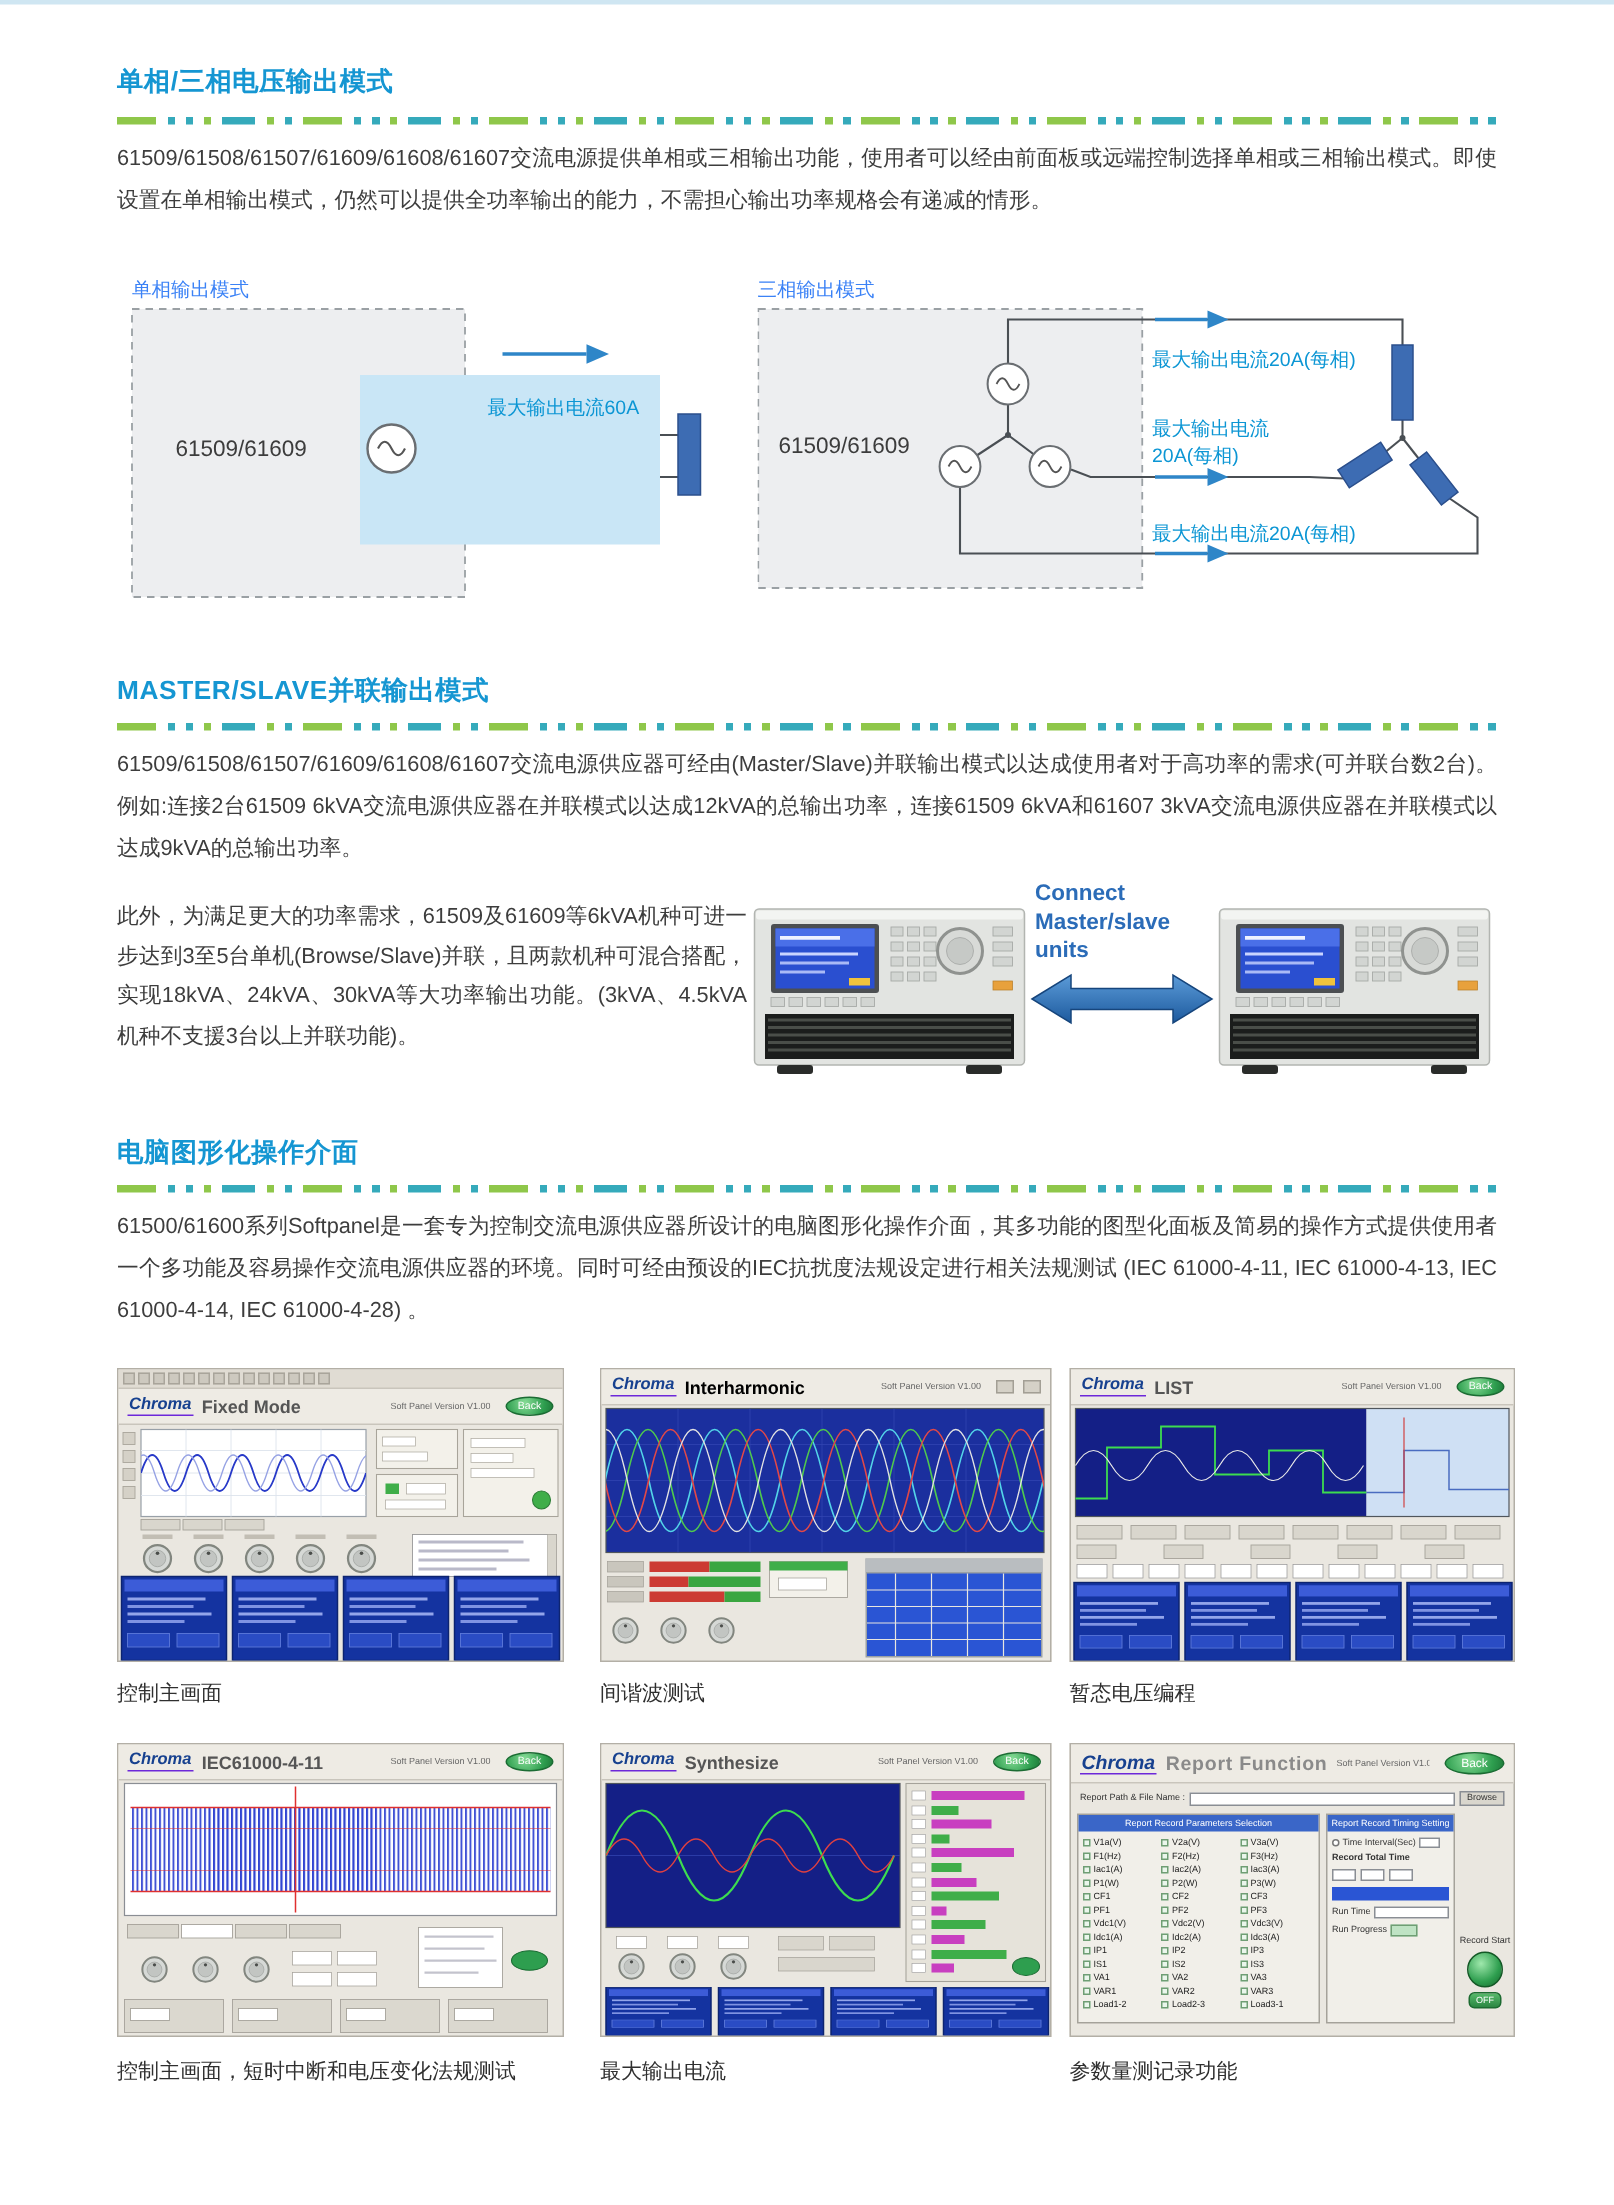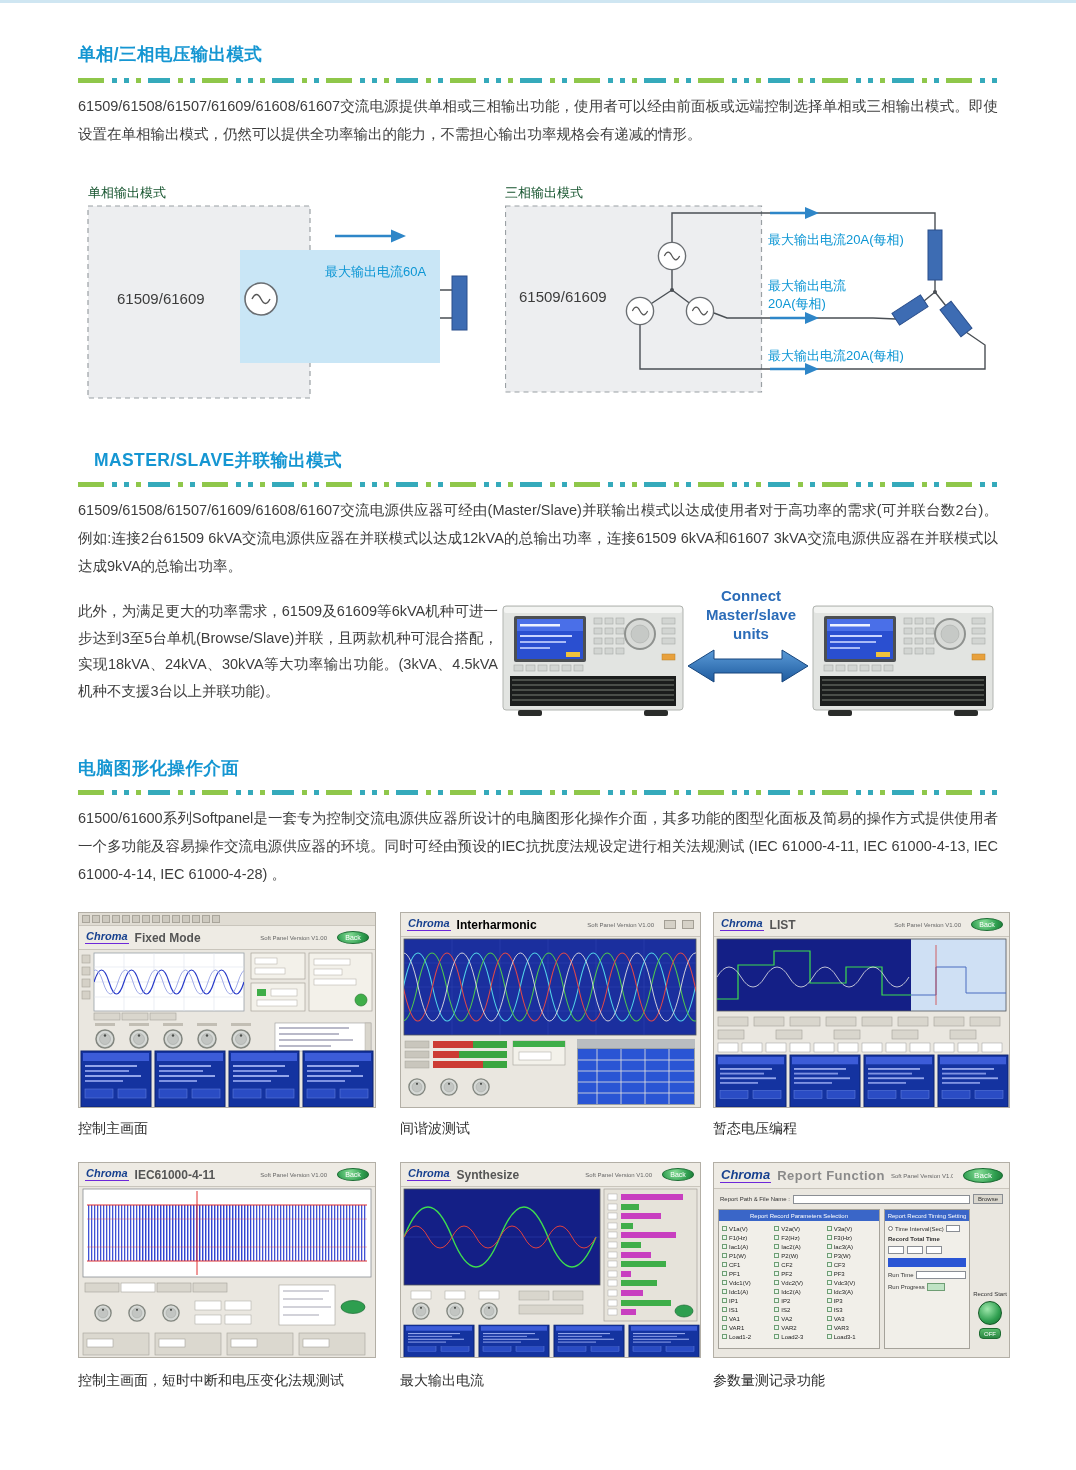--- a/index.html
+++ b/index.html
@@ -4,22 +4,22 @@
 <style>
 *{margin:0;padding:0;box-sizing:border-box}
 html,body{background:#fff}
 body{font-family:"Liberation Sans",sans-serif}
 #page{position:relative;width:1076px;height:1470px;background:#fff;margin:0 auto;overflow:hidden}
 #page>*{position:absolute}
 .toprule{left:0;top:0;width:100%;height:3px;background:#cfe6f2}
 .sec-title{font-size:17.5px;font-weight:700;color:#1596d2;letter-spacing:.4px;white-space:nowrap}
 .sep{left:78px;width:920px;height:5px;background:repeating-linear-gradient(90deg,#8fc74a 0 26px,transparent 26px 34px,#35aabb 34px 39px,transparent 39px 46px,#35aabb 46px 51px,transparent 51px 58px,#8fc74a 58px 63px,transparent 63px 70px,#35aabb 70px 92px,transparent 92px 100px,#8fc74a 100px 105px,transparent 105px 112px,#35aabb 112px 117px,transparent 117px 124px)}
 .para{font-size:14.5px;line-height:28px;color:#3d3d3d;text-align:justify}
-.dia-label{font-size:13px;color:#14532d;white-space:nowrap}
-.connect{left:690px;top:586px;width:122px;text-align:center;font-size:15px;font-weight:700;color:#2b6cb8;line-height:19px;white-space:pre-line}
+.dia-label{font-size:13px;color:#3b82f6;white-space:nowrap}
+.connect{left:690px;top:586px;width:122px;font-size:15px;font-weight:700;color:#2b6cb8;line-height:19px;white-space:pre-line}
 .cap{font-size:14px;color:#2f2f2f;white-space:nowrap}
 .shot{background:#eae7e0;border:1px solid #b3afa6}
 .shot>*{position:absolute}
 .sh-head{left:0;right:0;top:0;height:24px;display:flex;align-items:center;gap:6px;padding:0 6px;background:#eeebe4;border-bottom:1px solid #c9c5bc}
 .logo{font-style:italic;font-weight:700;color:#17418f;font-size:11px;border-bottom:1px solid #6d28d9;padding:0 1px 1px 1px;line-height:1;flex:none}
 .sh-title{font-size:12px;font-weight:700;color:#555;white-space:nowrap;flex:none}
 .sh-ver{font-size:6px;color:#666;flex:1;text-align:right;margin-right:4px;white-space:nowrap;overflow:hidden}
 .oval{width:32px;height:13px;border-radius:50%;background:radial-gradient(circle at 40% 30%,#86dc96,#2e9e4f 65%,#1e7a39);border:1px solid #1b6c33;color:#fff;font-size:7px;display:flex;align-items:center;justify-content:center;flex:none}
 .tb{left:0;right:0;top:0;height:13px;background:#e0dcd3;border-bottom:1px solid #c9c5bc;display:flex;align-items:center;gap:2px;padding:0 3px}
 .tb i{width:8px;height:8px;background:#cdc9bf;border:1px solid #a9a59b;flex:none}
@@ -172,21 +172,21 @@
   <use href="#acsrc" transform="translate(195,111) scale(0.85)"></use>
   <circle cx="167" cy="90" r="2" fill="#4a4f54"></circle>
   <circle cx="430" cy="92" r="2" fill="#4a4f54"></circle>
   <text x="14" y="102" font-size="15" fill="#3c3c3c">61509/61609</text>
   <text x="263" y="44" font-size="13" fill="#0c96d4">最大输出电流20A(每相)</text>
   <text x="263" y="90" font-size="13" fill="#0c96d4">最大输出电流</text>
   <text x="263" y="108" font-size="13" fill="#0c96d4">20A(每相)</text>
   <text x="263" y="160" font-size="13" fill="#0c96d4">最大输出电流20A(每相)</text>
  </svg>
 
- <h2 class="sec-title" style="left:94px;top:448px">MASTER/SLAVE并联输出模式</h2>
+ <h2 class="sec-title" style="left:78px;top:448px">MASTER/SLAVE并联输出模式</h2>
  <div class="sep" style="top:482px"></div>
  <p class="para" style="left:78px;top:496px;width:920px">61509/61508/61507/61609/61608/61607交流电源供应器可经由(Master/Slave)并联输出模式以达成使用者对于高功率的需求(可并联台数2台)。例如:连接2台61509 6kVA交流电源供应器在并联模式以达成12kVA的总输出功率，连接61509 6kVA和61607 3kVA交流电源供应器在并联模式以达成9kVA的总输出功率。</p>
  <p class="para" style="left:78px;top:598px;width:420px;line-height:26.5px">此外，为满足更大的功率需求，61509及61609等6kVA机种可进一步达到3至5台单机(Browse/Slave)并联，且两款机种可混合搭配，实现18kVA、24kVA、30kVA等大功率输出功能。(3kVA、4.5kVA机种不支援3台以上并联功能)。</p>
 
  <div class="connect">Connect
 Master/slave
 units</div>
  <svg style="left:502px;top:598px" width="182" height="120" viewBox="0 0 182 120">
       <use href="#inst"></use>
     </svg>

